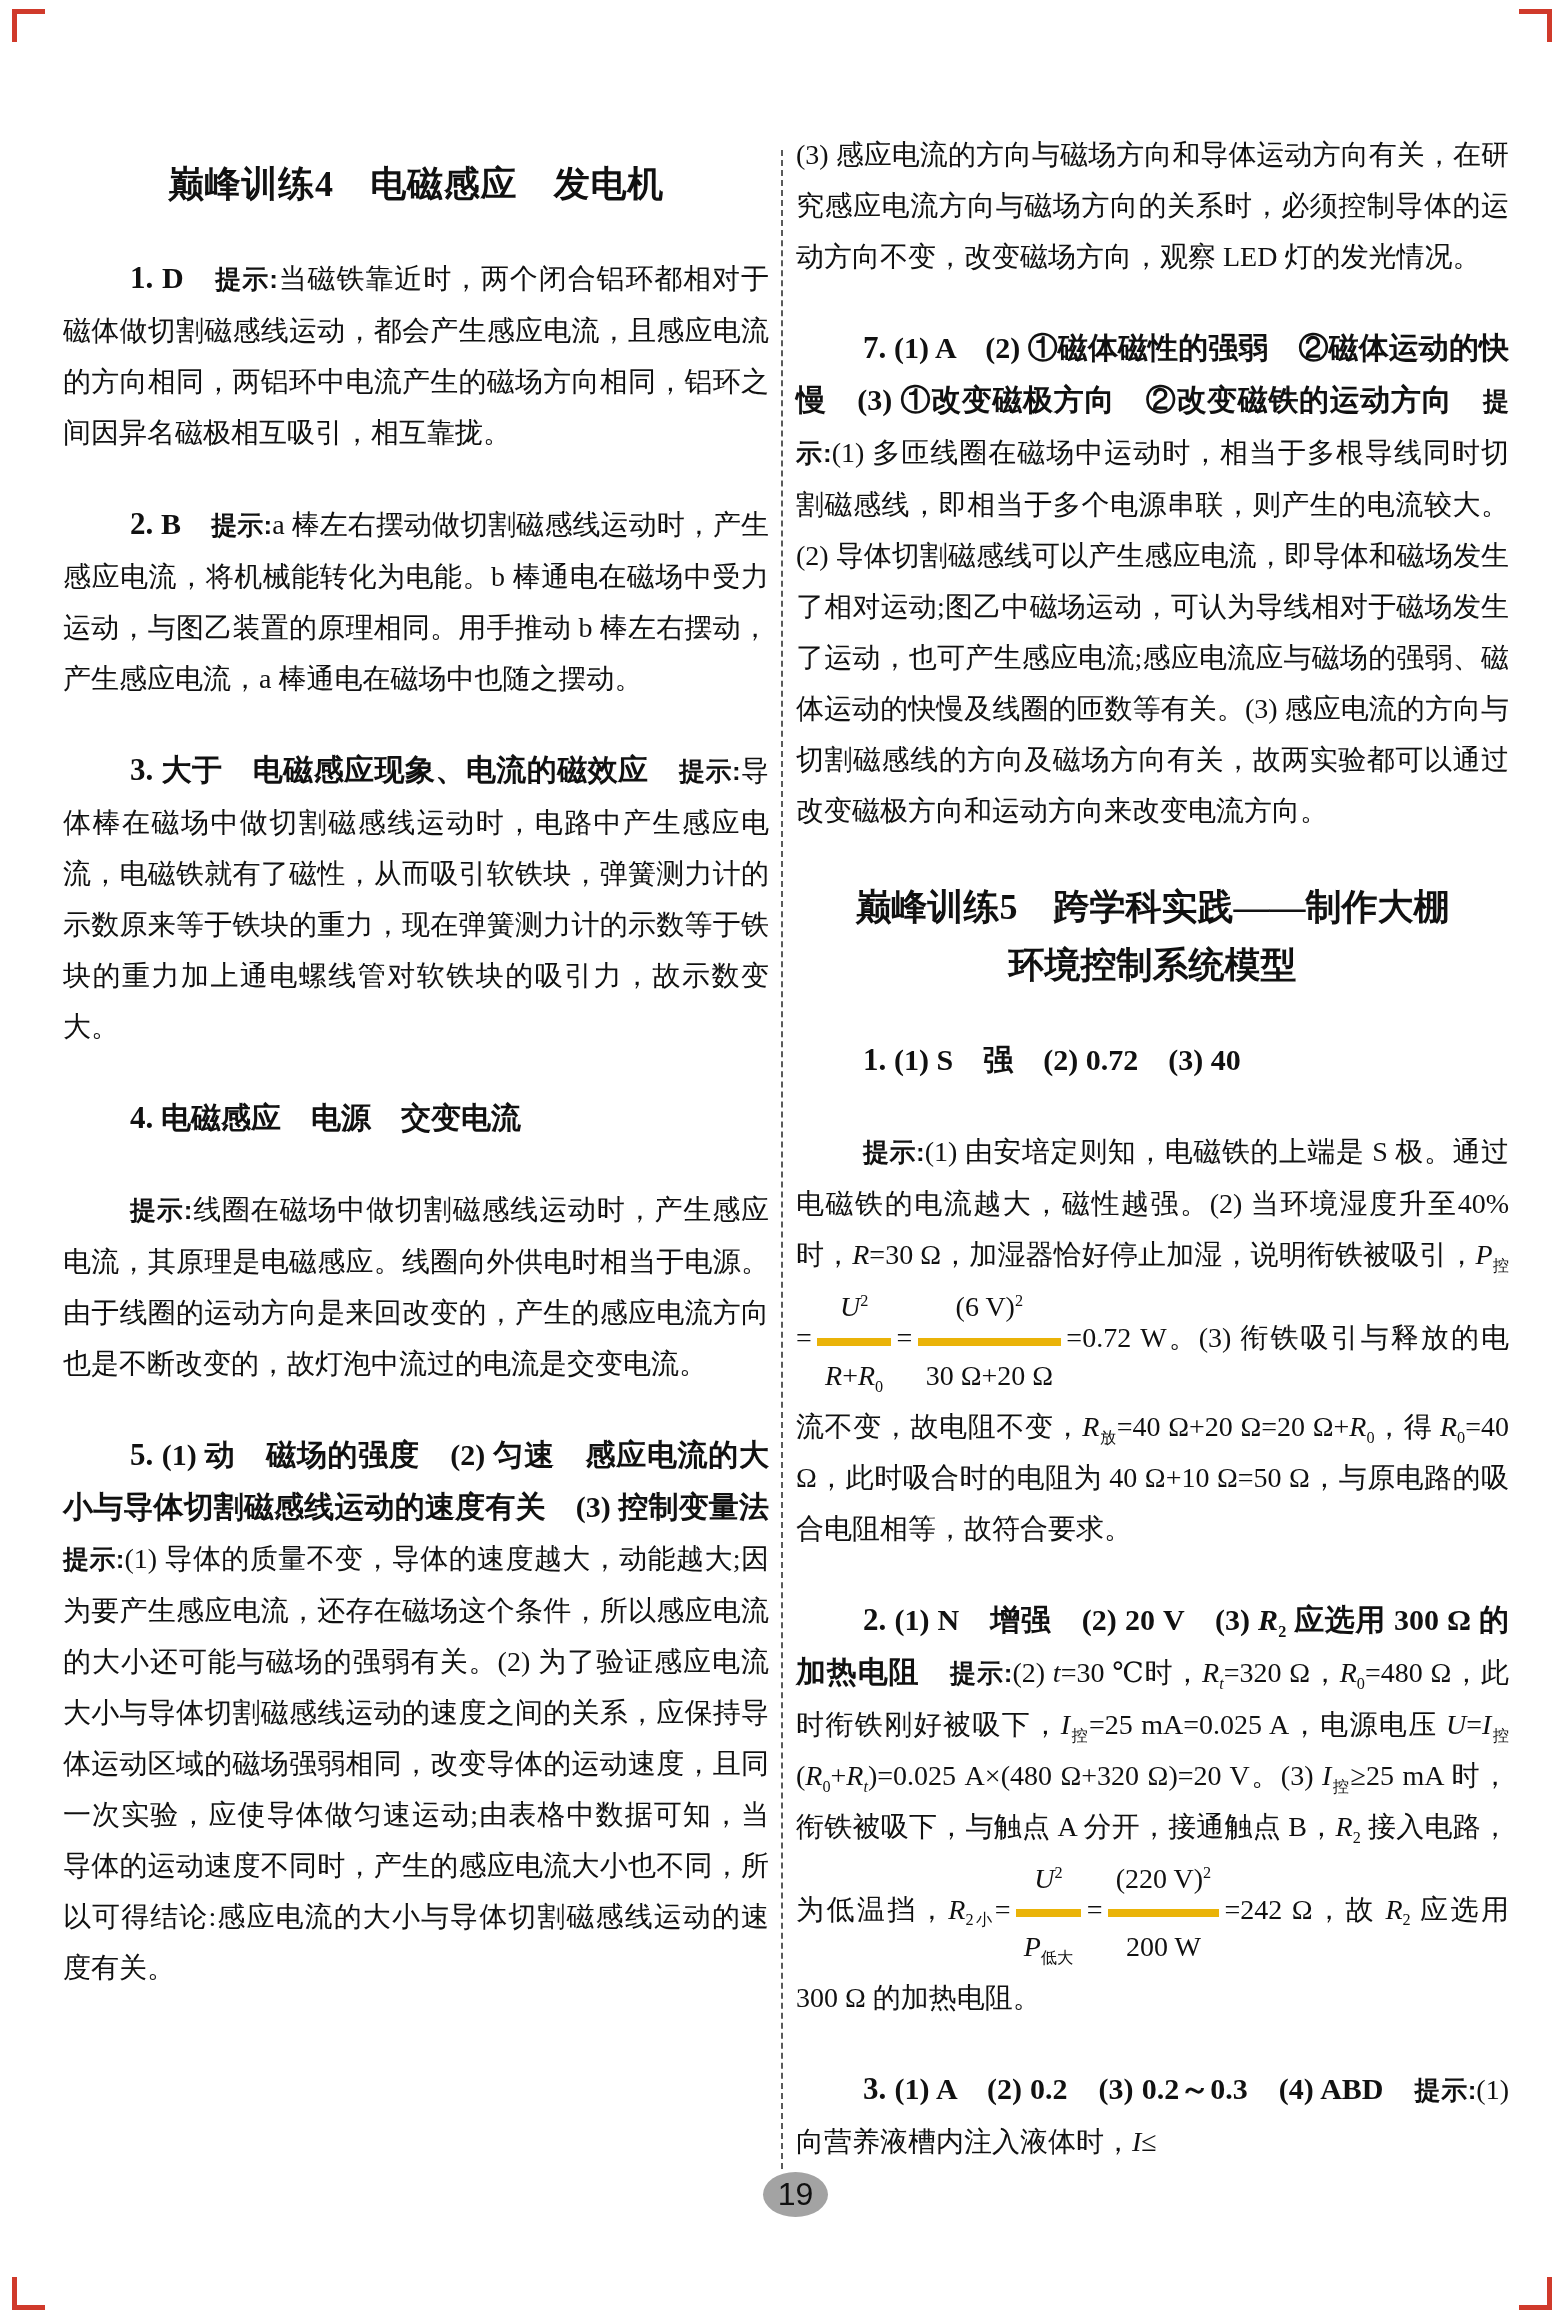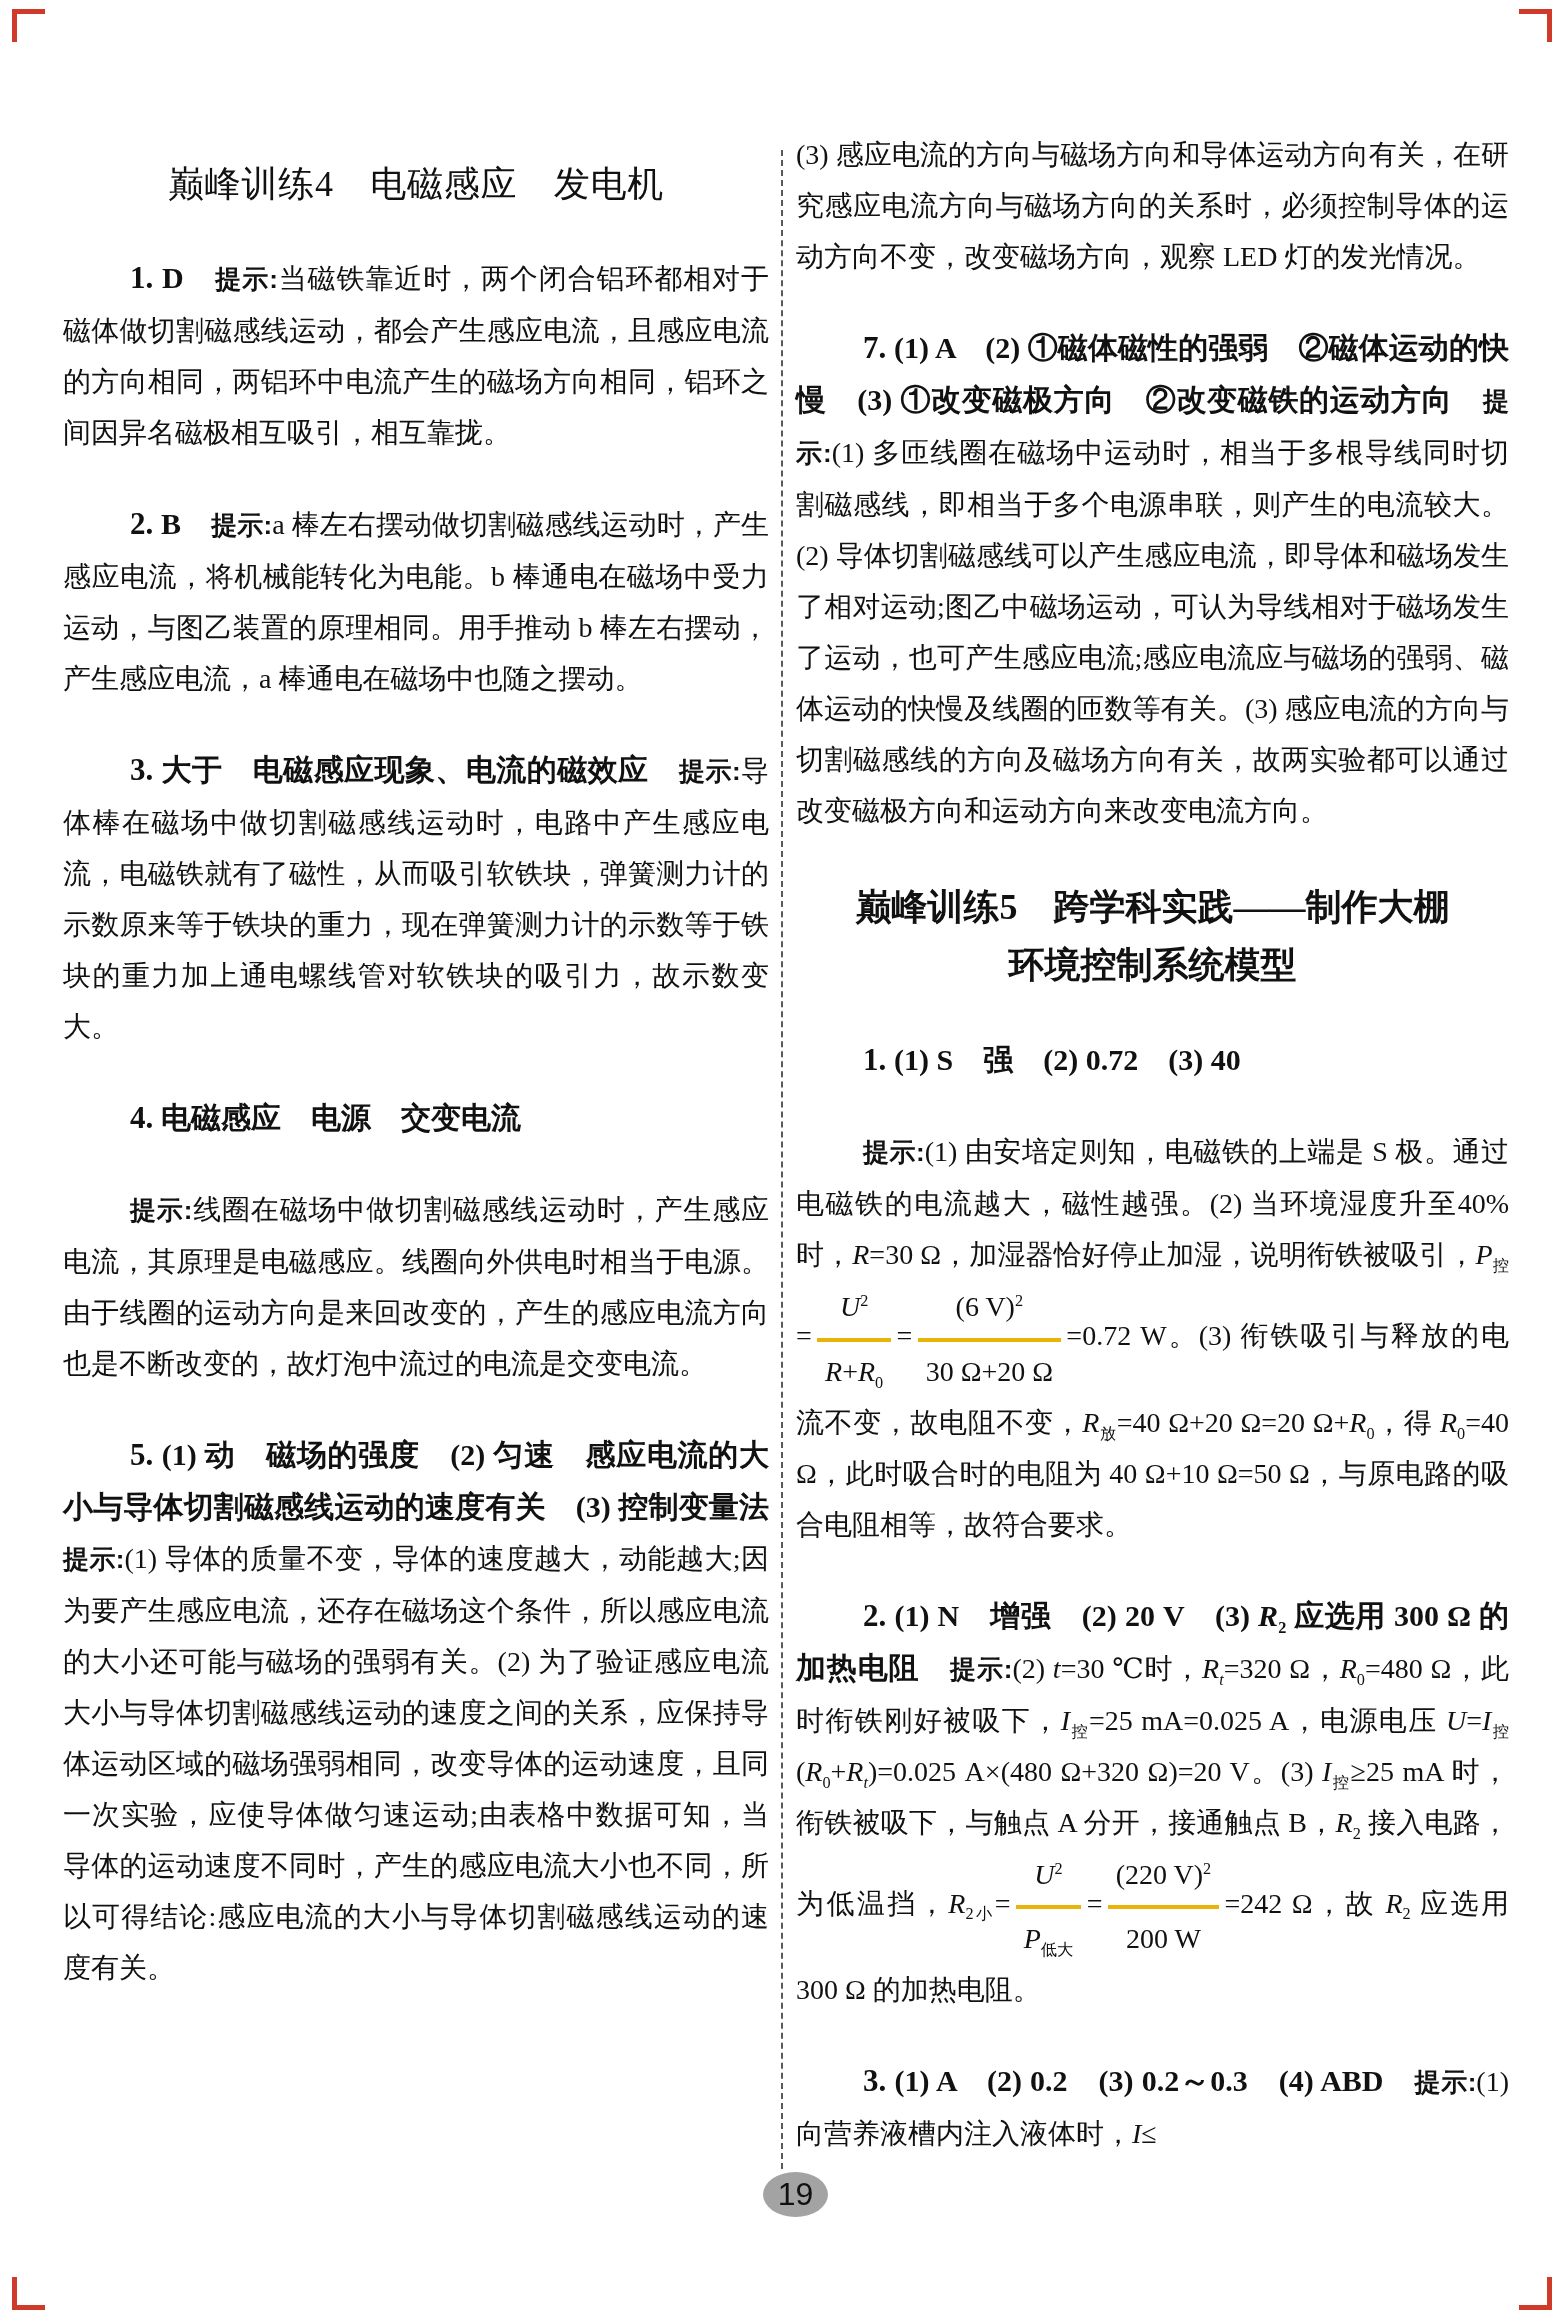--- a/index.html
+++ b/index.html
@@ -8,42 +8,42 @@
     width:1564px;height:2319px;
     background:#ffffff;
     font-family:"Liberation Serif","DejaVu Serif",serif;
     color:#111111;
     overflow:hidden;
   }
   .col{position:absolute;}
   .col-left{left:63px;top:157px;width:706px;}
   .col-right{left:796px;top:129px;width:713px;}
   .col-title{
-    text-align:center;font-weight:400;font-size:36px;line-height:55px;
+    text-align:center;font-weight:700;font-size:36px;line-height:55px;
     letter-spacing:0.7px;margin-bottom:32px;
     font-family:"Liberation Serif","DejaVu Serif",serif;
   }
   .section-title{
     text-align:center;font-weight:700;font-size:36px;line-height:58px;
     margin:42px 0 30px 0;
   }
   .para{font-size:28px;line-height:51px;text-align:justify;word-break:break-word;}
   .para.indent{text-indent:67px;margin-top:40px;}
   .r-num{font-weight:700;font-size:31px;}
   .r-ans{font-weight:700;font-size:30px;}
   .r-hint{font-weight:700;font-size:26px;font-family:"Liberation Sans","DejaVu Sans",sans-serif;}
   .r-body{font-size:28px;}
   .r-var{font-style:italic;}
   sub.run{font-size:0.58em;line-height:0;}
   sup.run{font-size:0.58em;line-height:0;}
   .frac{
     display:inline-block;vertical-align:middle;text-align:center;
     margin:0 5.3px;text-indent:0;
   }
-  .fnum{display:block;border-bottom:4px solid #eab308;padding:1.3px 8px 5.3px 8px;}
+  .fnum{display:block;border-bottom:8px solid #eab308;padding:1.3px 8px 5.3px 8px;}
   .fden{display:block;padding:4px 8px 0 8px;}
   .divider{
     position:absolute;left:781px;top:150px;height:2019px;width:0;
     border-left:2px dashed #5a5a5a;
   }
   .page-oval{
     position:absolute;left:763px;top:2172px;width:65px;height:45px;
     background:#a3a3a3;border-radius:50%;
     display:flex;align-items:center;justify-content:center;
     font-size:32px;color:#111;font-family:"Liberation Sans","DejaVu Sans",sans-serif;

